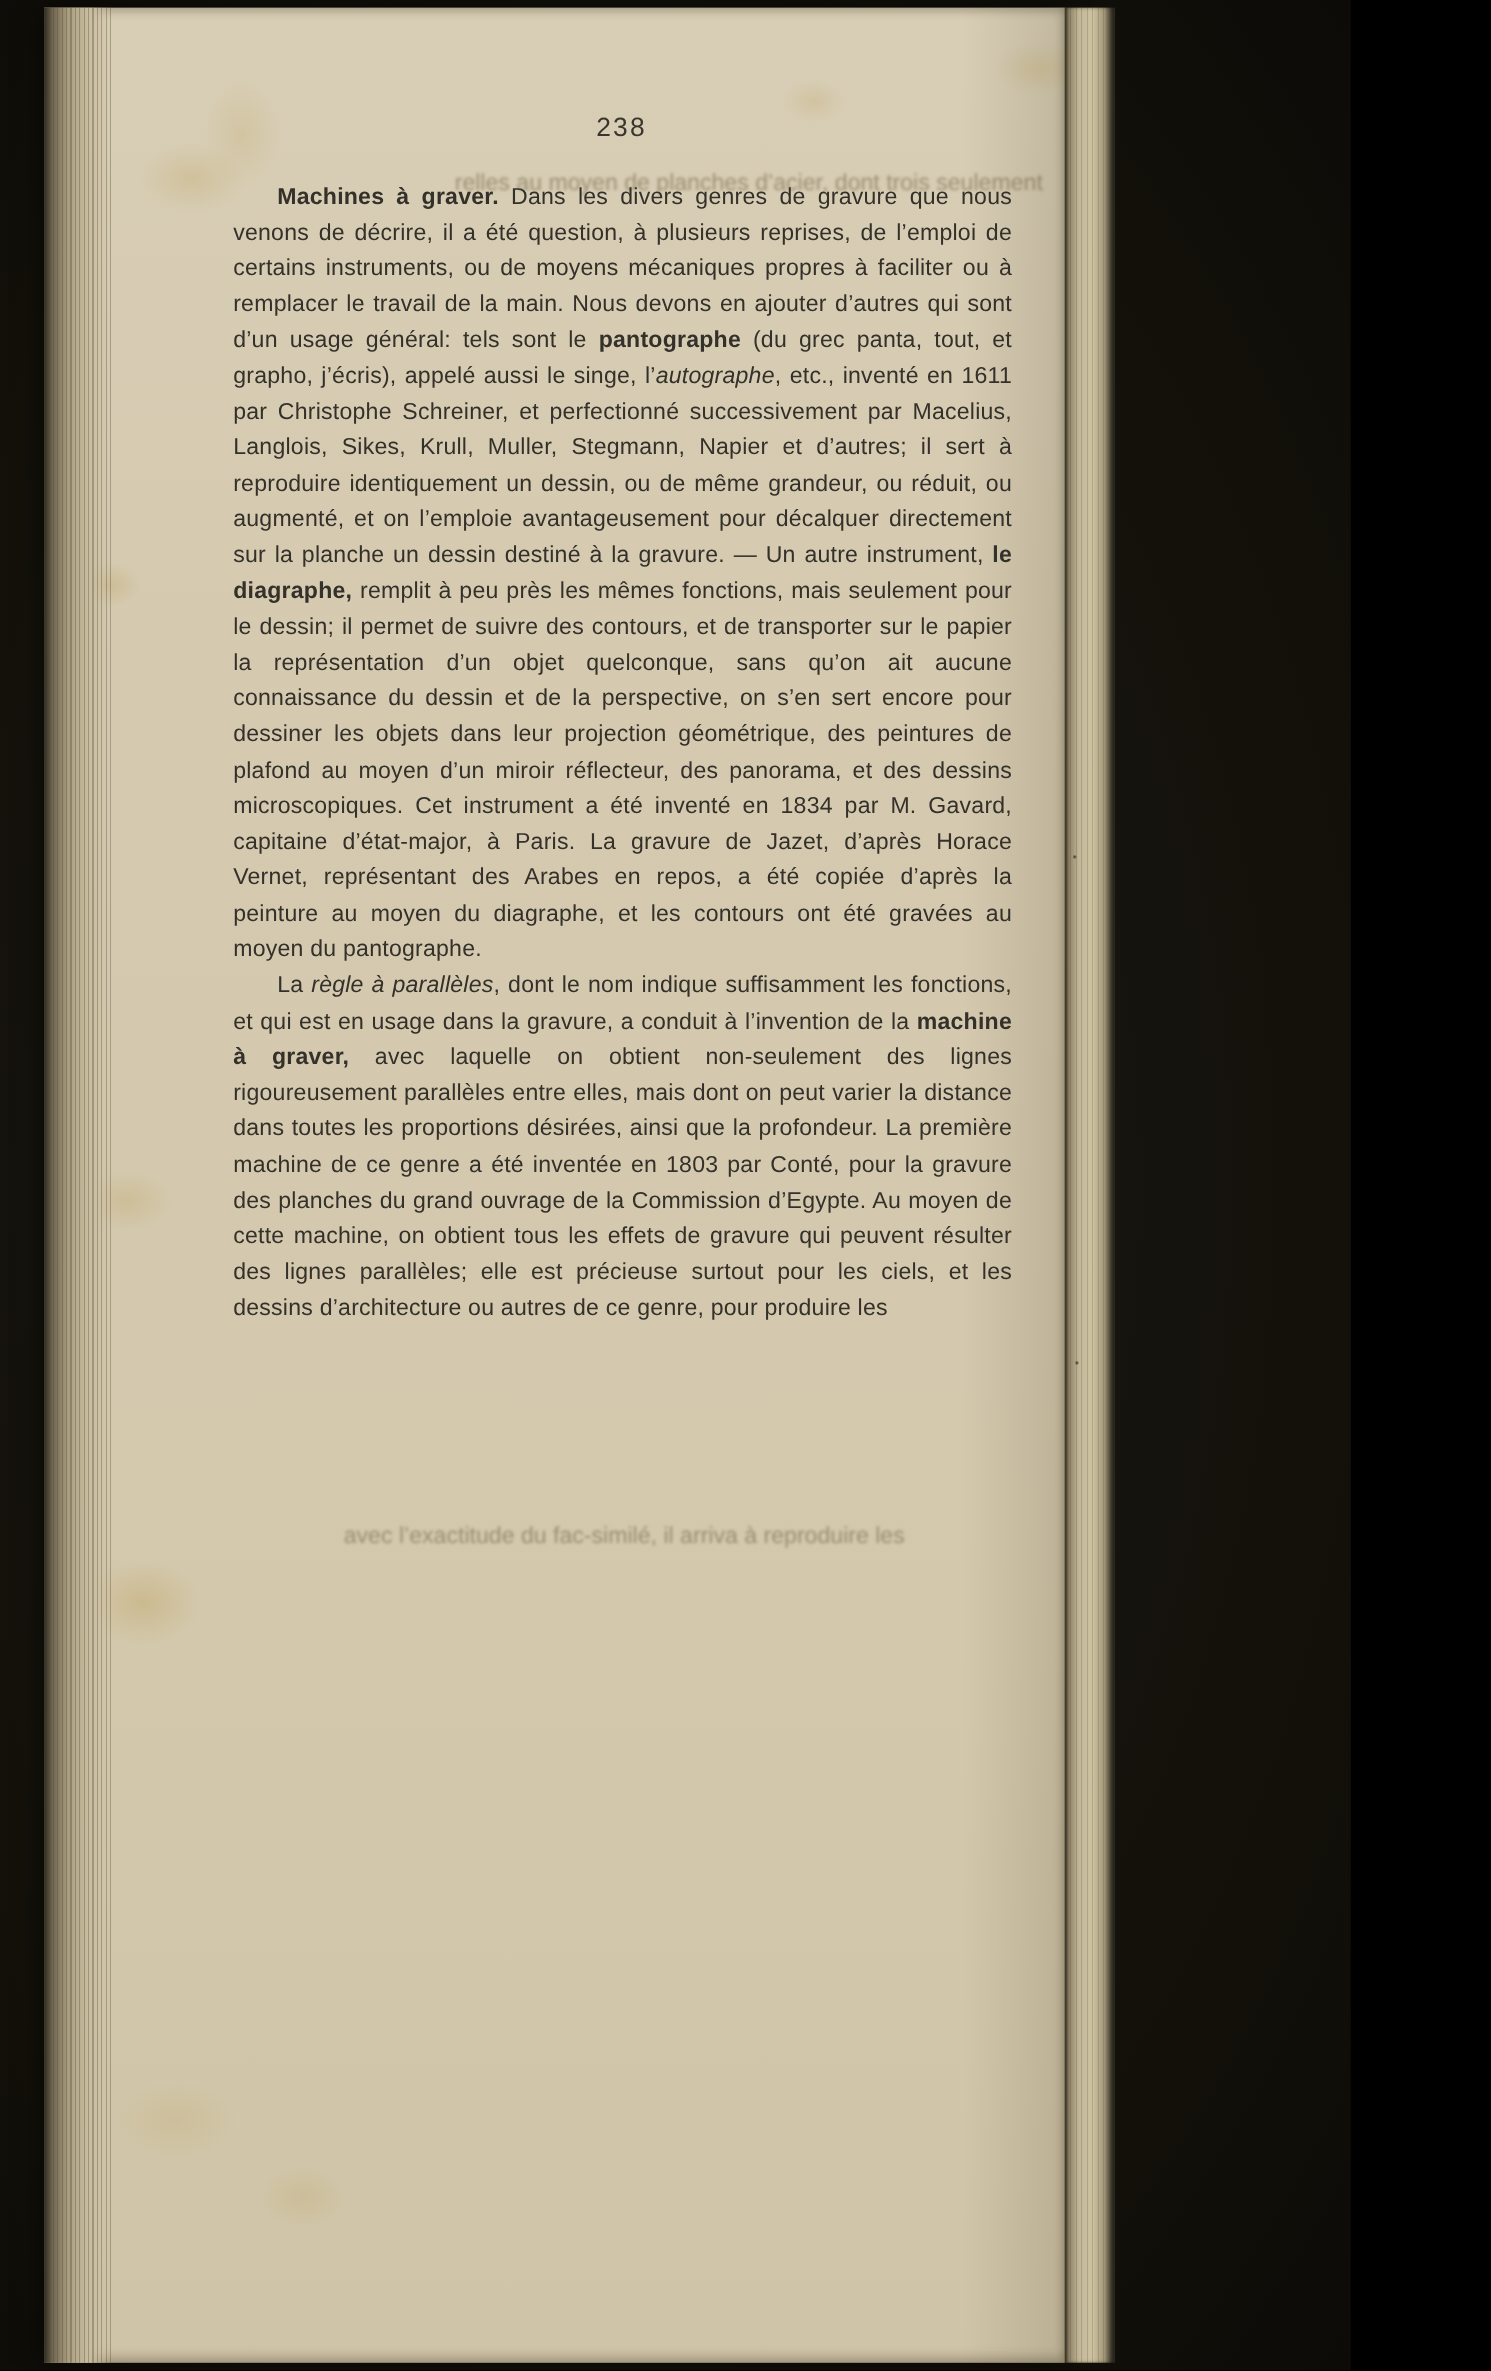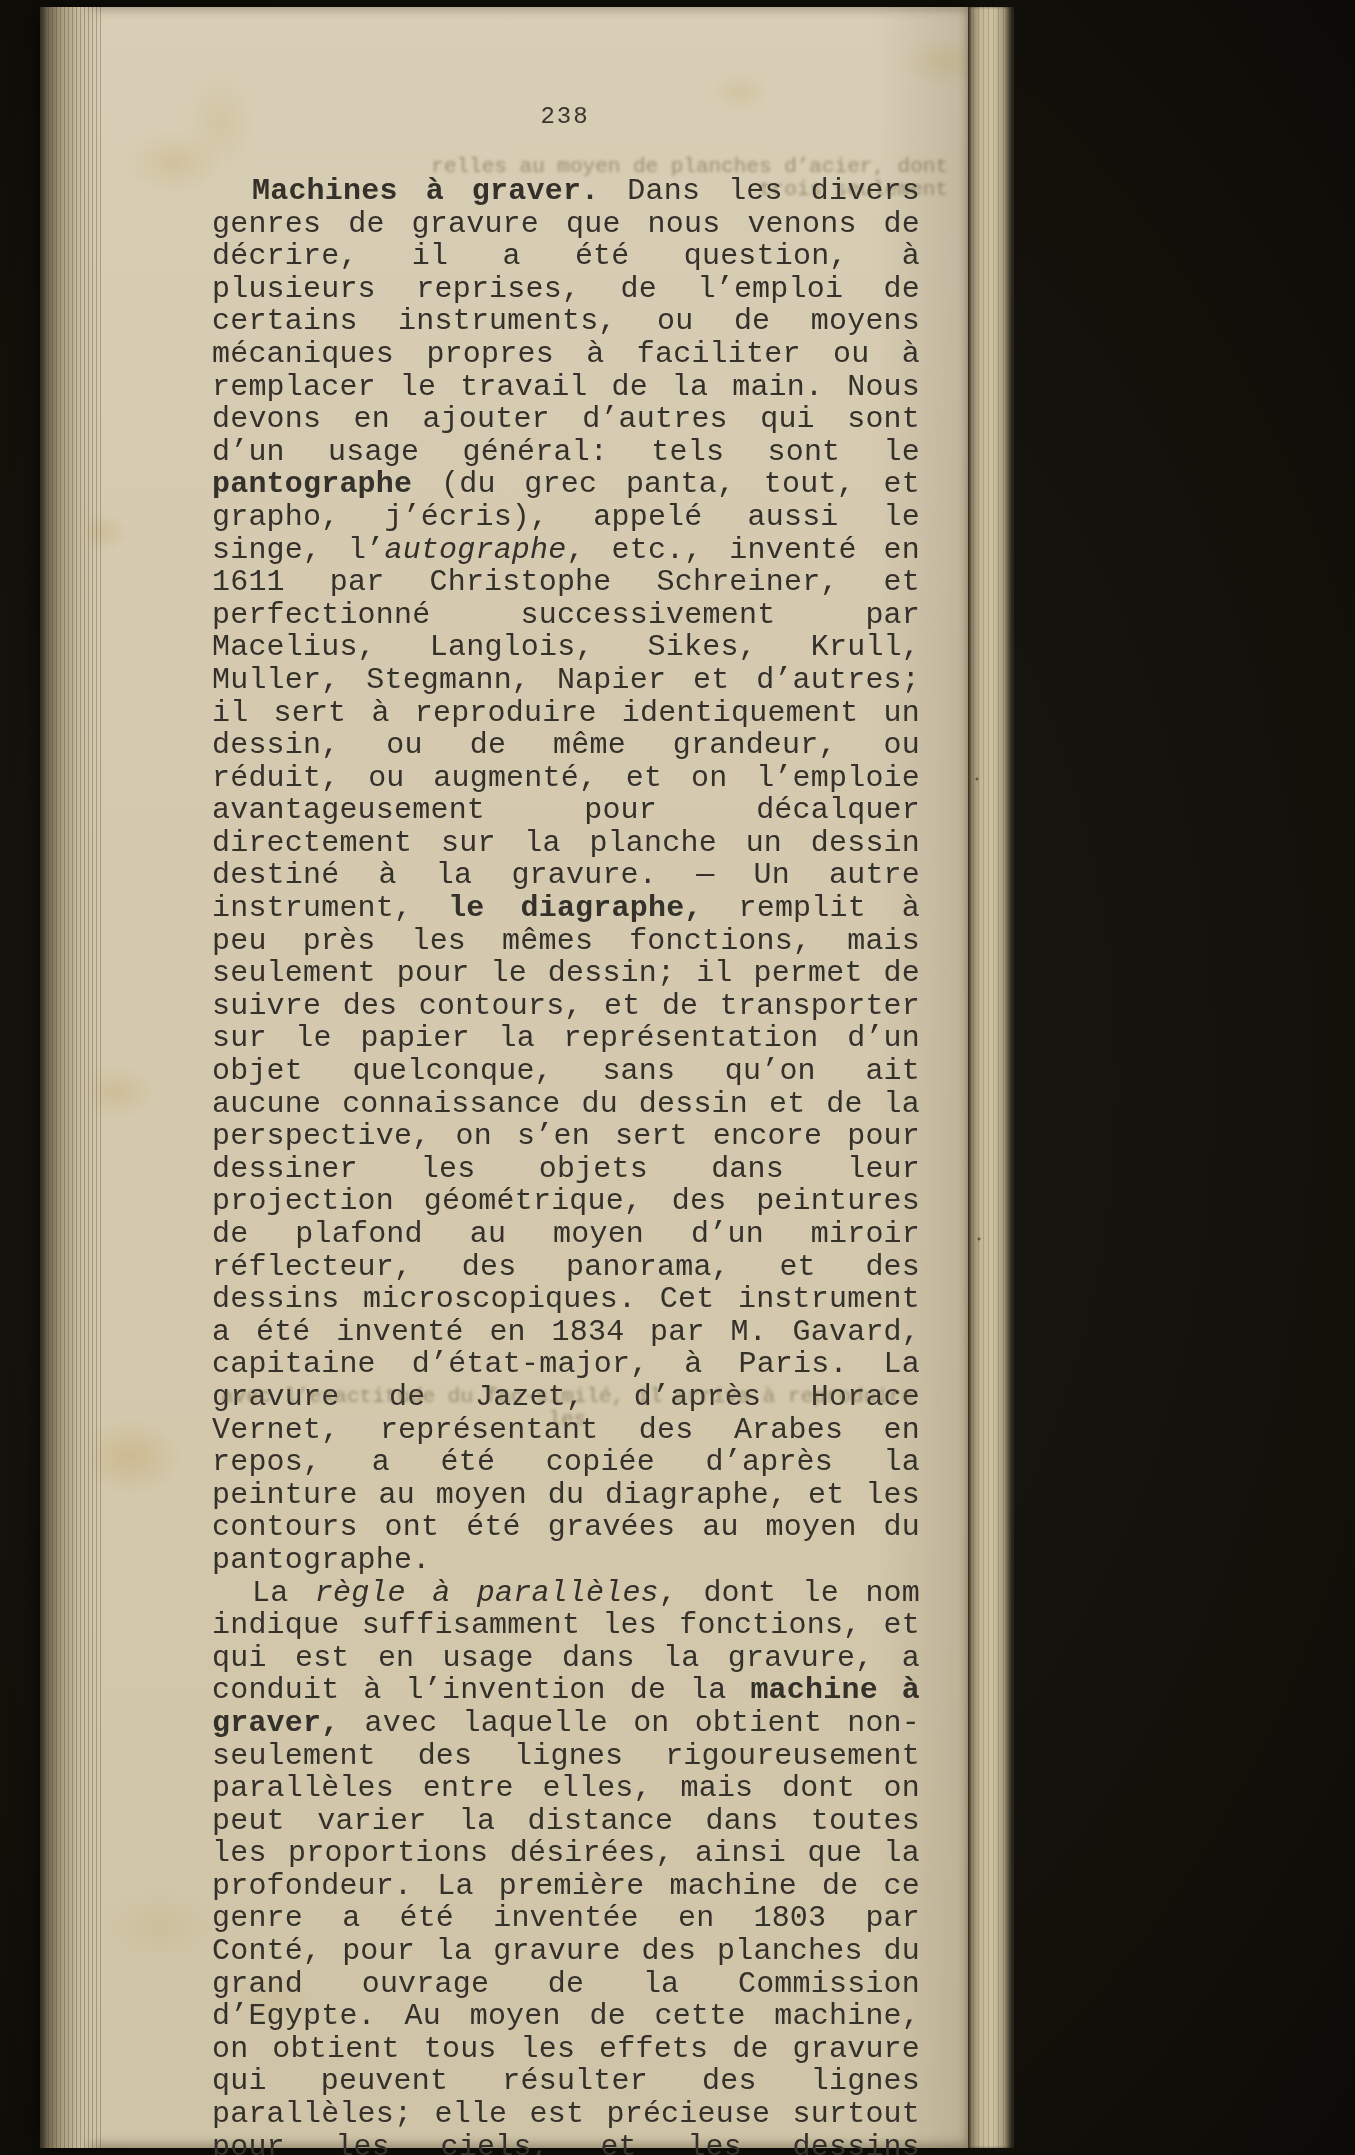--- a/index.html
+++ b/index.html
@@ -4,24 +4,24 @@
 <style>
   :root{
     --paper:#d5cab0;
     --ink:#34302a;
     --backdrop:#14120f;
   }
   *{ box-sizing:border-box; }
   html,body{ margin:0; padding:0; background:#000; }
   .stage{
     position:relative;
-    width:1355px; height:2155px;
+    width:1228px; height:2155px;
     overflow:hidden;
     background:radial-gradient(ellipse at 45% 50%, #1d1b17 0%, #121009 75%, #0c0b08 100%);
-    font-family:Liberation Mono, monospace;
+    font-family:Liberation Sans, sans-serif;
   }
   .page{
     position:absolute;
     left:40px; top:7px;
     width:928px; height:2141px;
     color:var(--ink);
     background:
       radial-gradient(ellipse 70px 45px at 135px 155px, rgba(184,150,70,0.22), transparent 70%),
       radial-gradient(ellipse 50px 70px at 180px 115px, rgba(184,150,70,0.16), transparent 70%),
       radial-gradient(ellipse 45px 30px at 58px 525px, rgba(180,145,65,0.25), transparent 70%),
@@ -56,22 +56,22 @@
   .page-number{
     position:absolute;
     top:96px; left:172px; width:706px;
     text-align:center;
     font-size:24px;
     letter-spacing:2px;
     color:#3a362d;
   }
   .text-block{
     position:absolute;
-    top:168px; left:172px; width:708px;
-    font-size:30px;
+    top:156px; left:172px; width:708px;
+    font-size:21px;
     line-height:32.6px;
     text-align:justify;
     letter-spacing:0.2px;
     color:var(--ink);
   }
   .para{ margin:0; text-indent:40px; }
   .b{ font-weight:bold; }
   .i{ font-style:italic; }
   .ghost{
     position:absolute;

